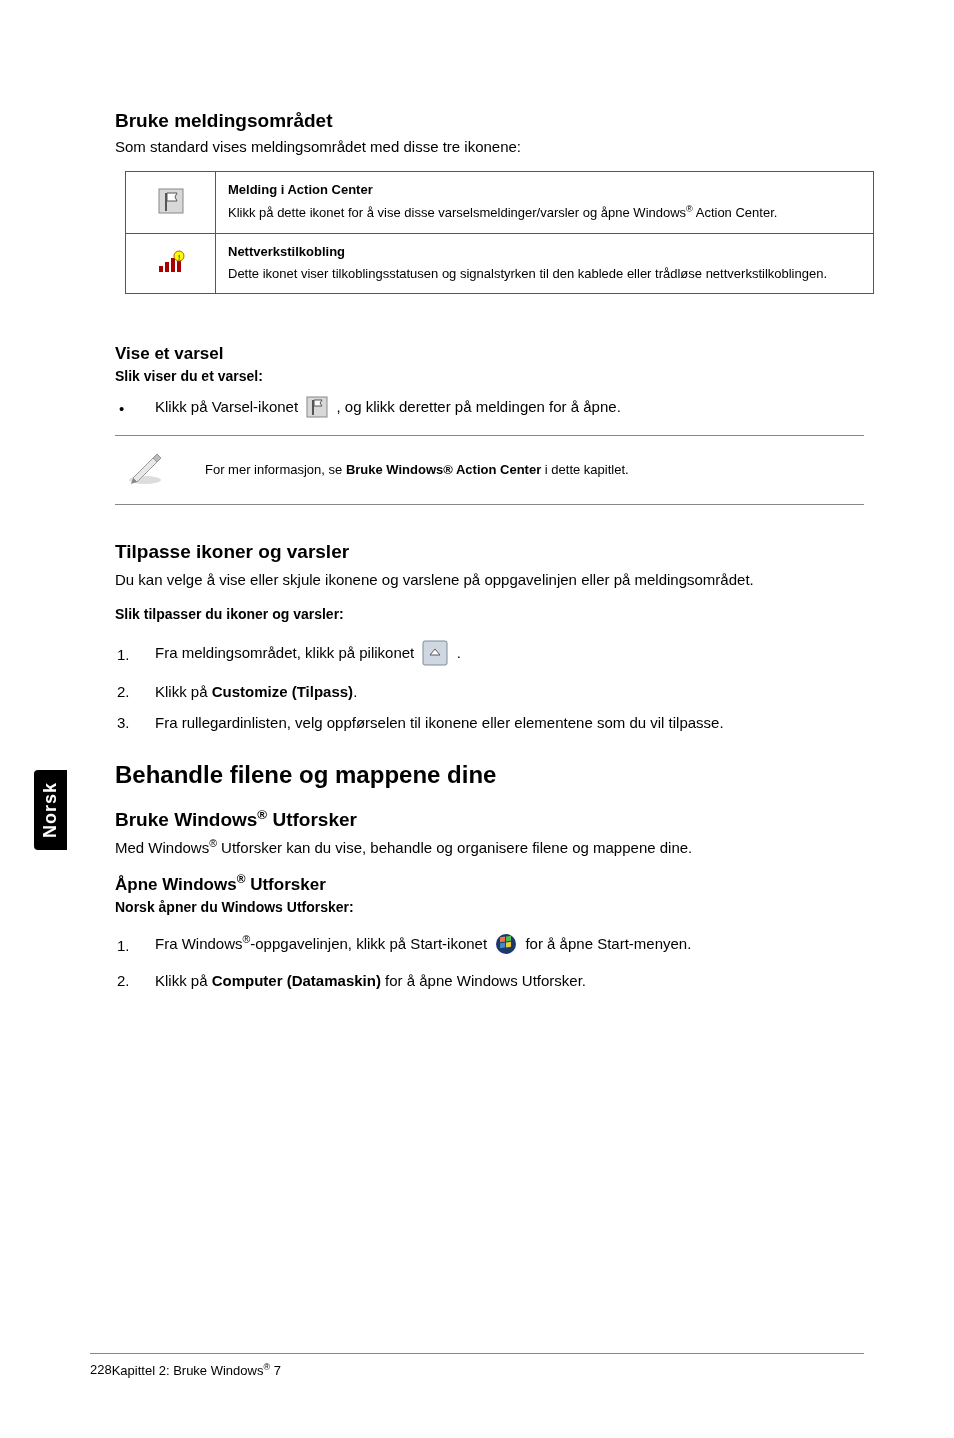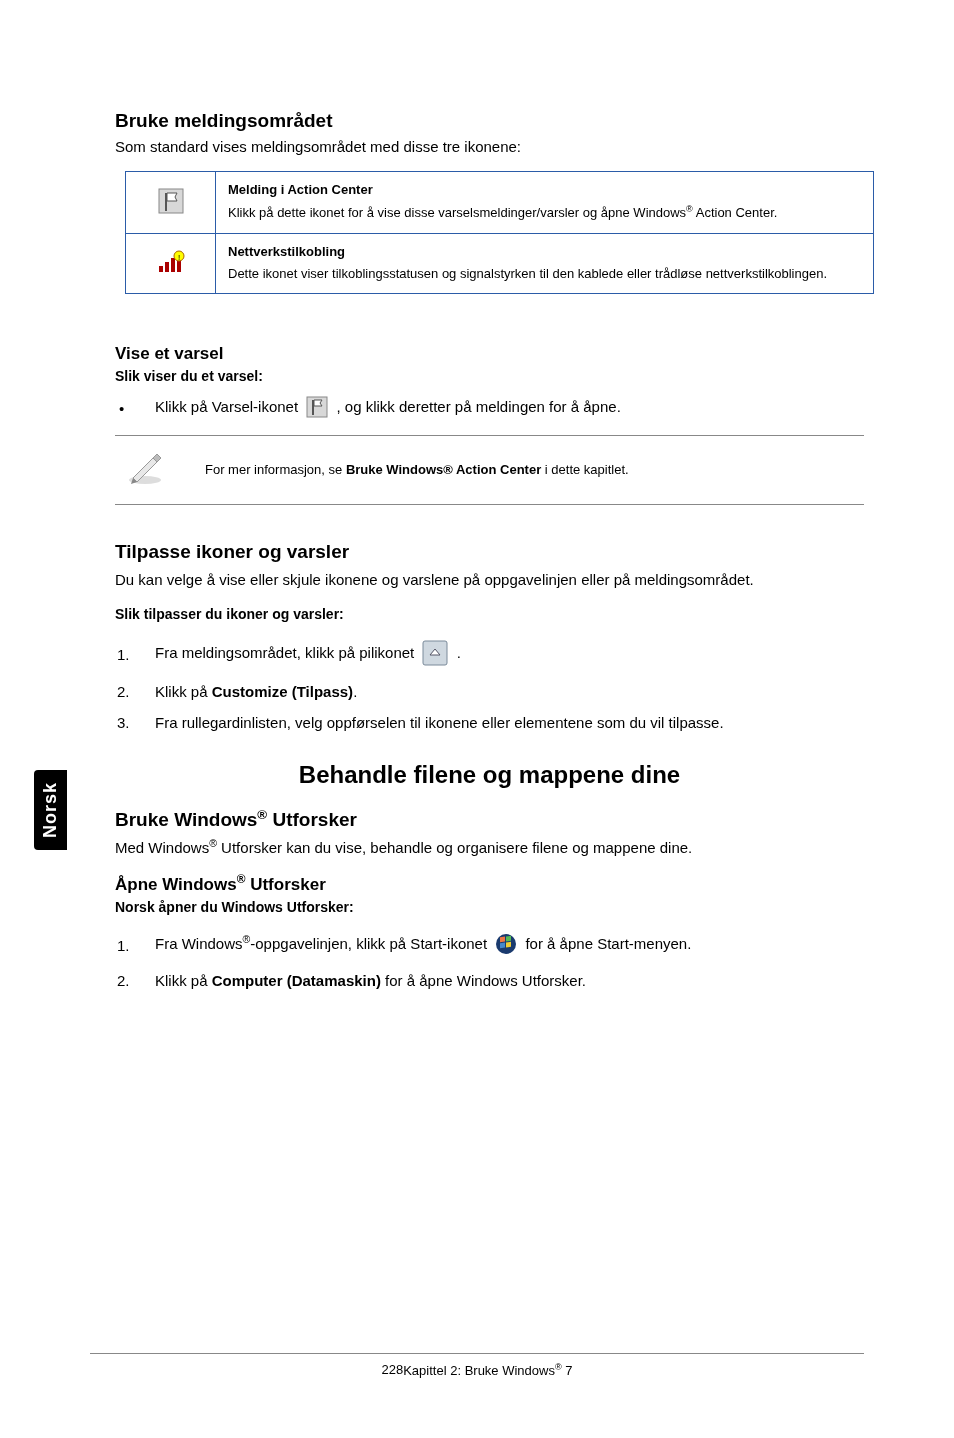--- a/index.html
+++ b/index.html
@@ -92,21 +92,20 @@
       text-align: center;
     }
     .note-block .note-text {
       font-size: 13px;
       padding-left: 30px;
     }
     h1.main-heading {
       font-size: 24px;
       font-weight: bold;
       margin: 30px 0 18px 0;
-      text-align: center;
     }
     .side-tab {
       position: absolute;
       left: 34px;
       top: 770px;
       background: #000;
       color: #fff;
       writing-mode: vertical-rl;
       text-orientation: mixed;
       transform: rotate(180deg);
@@ -117,21 +116,21 @@
       letter-spacing: 1px;
     }
     .footer {
       position: absolute;
       bottom: 60px;
       left: 90px;
       right: 90px;
       border-top: 1px solid #888;
       padding-top: 8px;
       display: flex;
-      justify-content: center;
+      justify-content: flex-start;
       font-size: 13px;
     }
     .gap-xl { margin-bottom: 38px; }
     .gap-l { margin-bottom: 26px; }
     .gap-m { margin-bottom: 18px; }
     strong.inline-bold { font-weight: bold; }
   </style>
 </head>
 <body>
 

